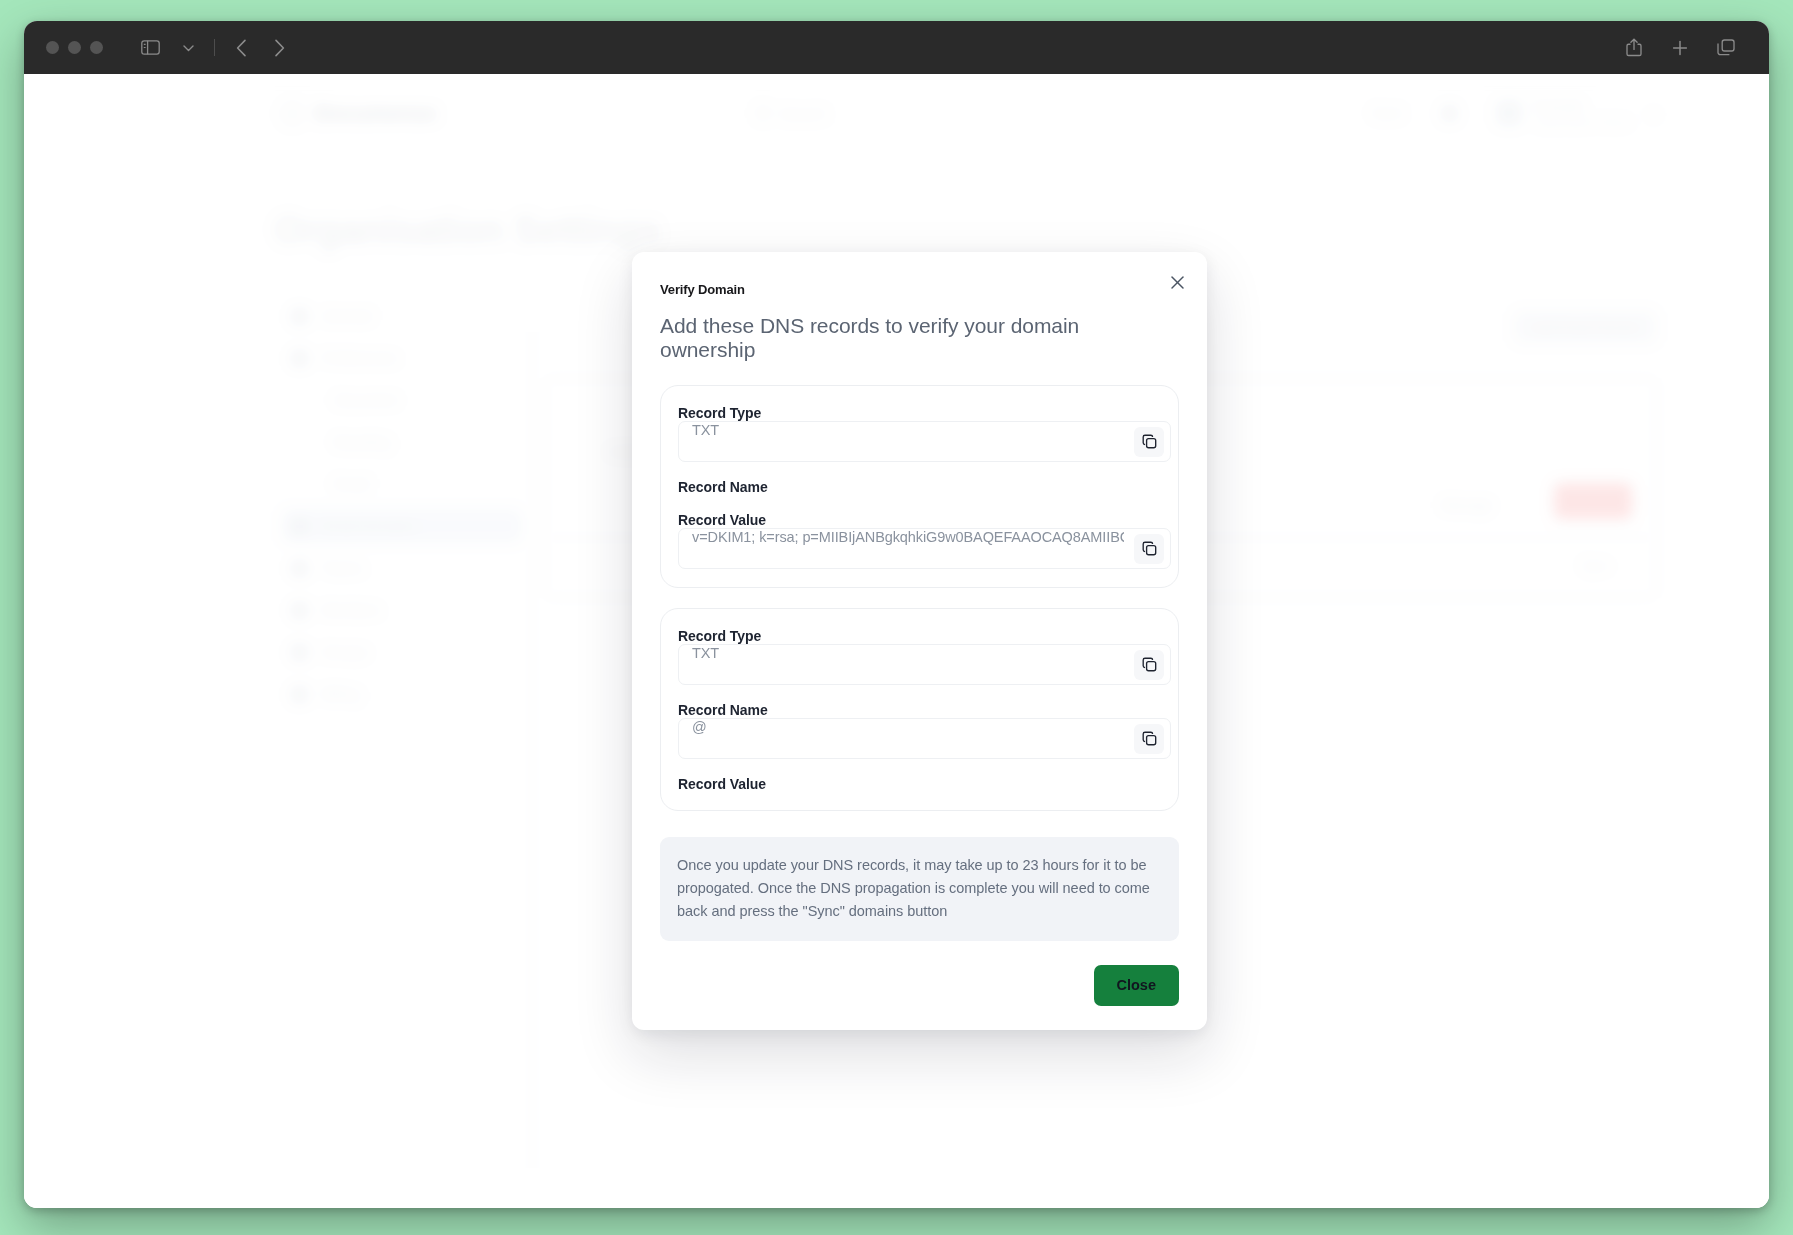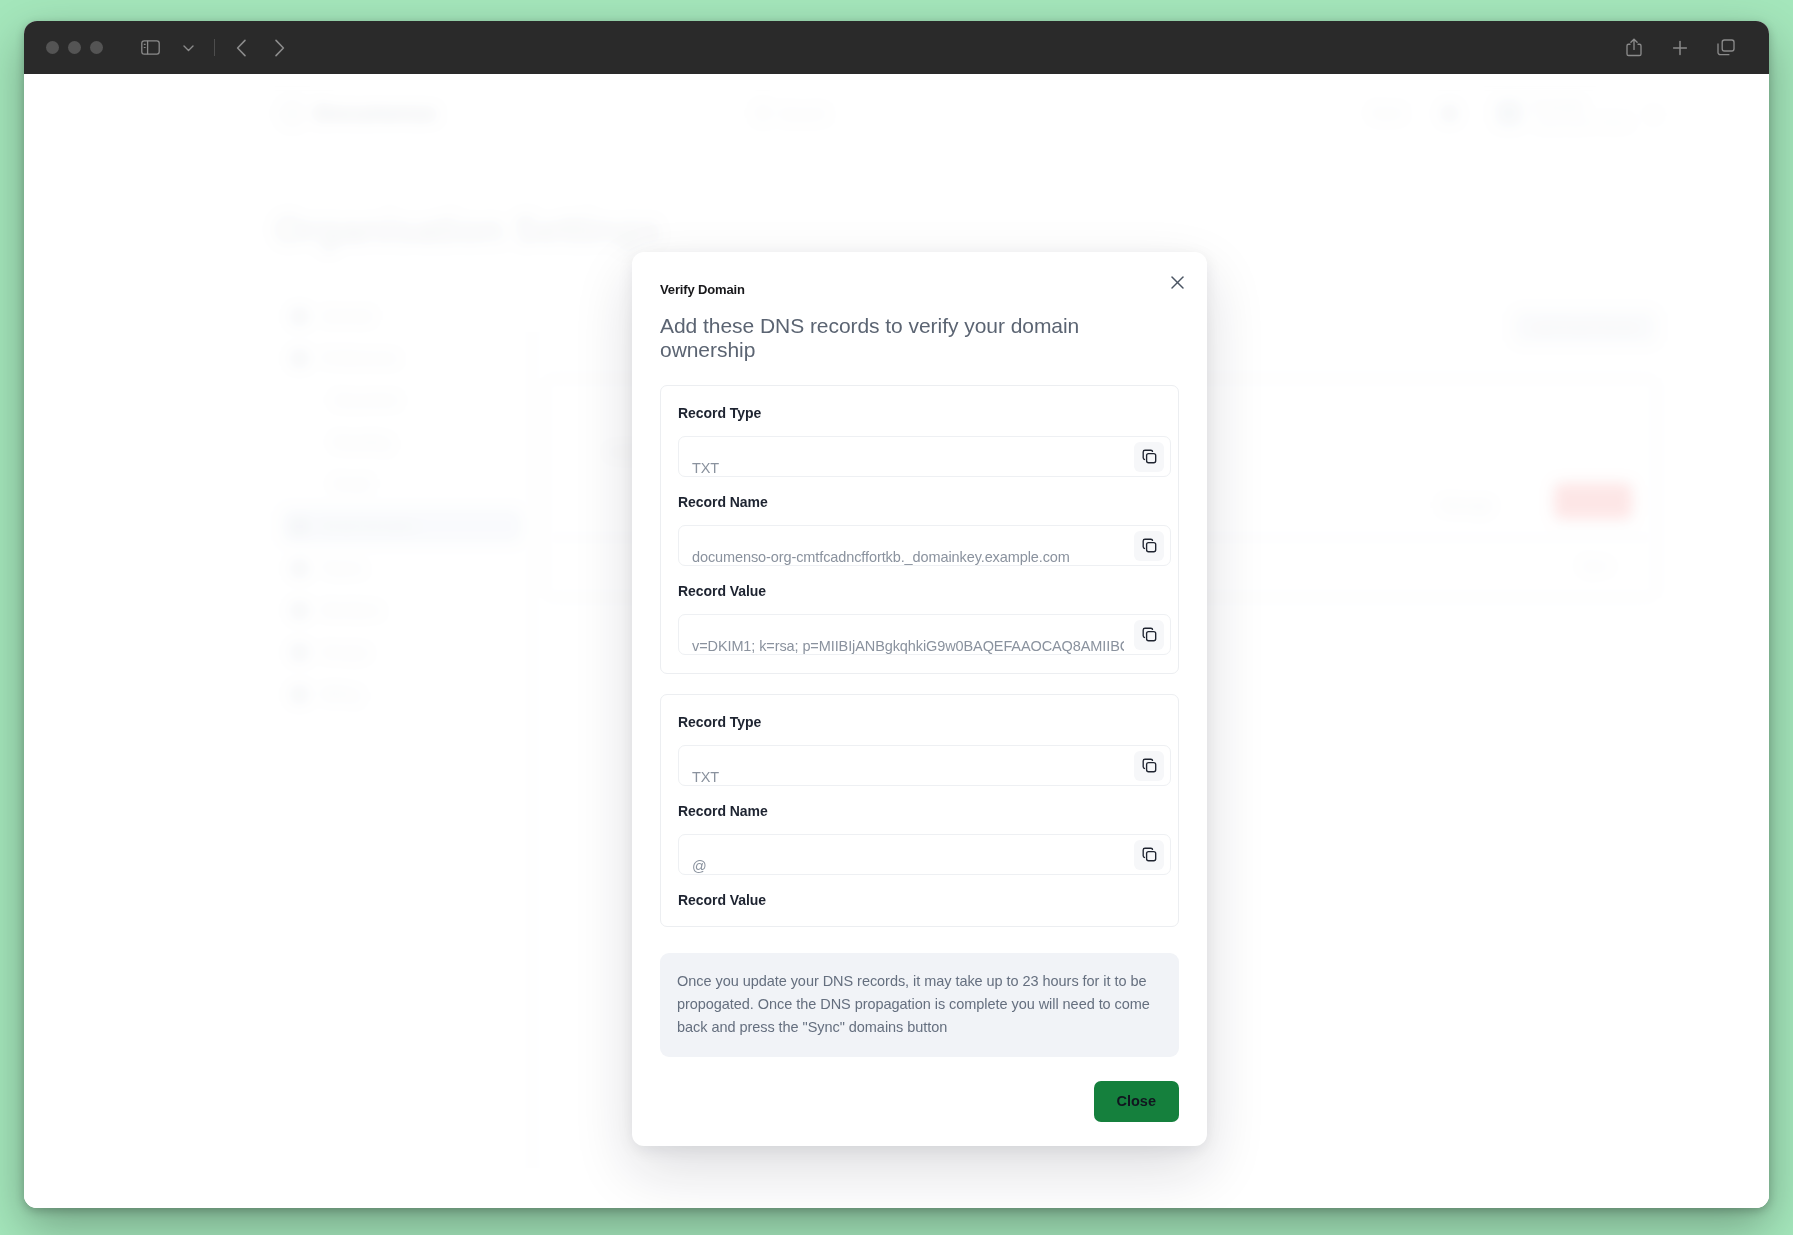--- a/index.html
+++ b/index.html
@@ -207,43 +207,43 @@
   .dialog-desc {
     margin-top: 17px;
     font-size: 21px;
     color: #5b6472;
     letter-spacing: -0.05px;
   }
 
   .record-card {
     margin-top: 23px;
     border: 1px solid #eceef1;
-    border-radius: 7px;
+    border-radius: 18px;
     padding: 19px 7px 18px 17px;
   }
   .record-card + .record-card { margin-top: 20px; }
 
   .field + .field { margin-top: 17px; }
 
   .field-label {
     font-size: 14px;
     font-weight: 700;
     color: #1d2330;
     letter-spacing: -0.05px;
   }
 
   .field-input {
     position: relative;
-    margin-top: 15px;
+    margin-top: 0;
     height: 41px;
     border: 1px solid #eef0f3;
     border-radius: 7px;
     background: #fff;
     display: flex;
-    align-items: flex-end;
+    align-items: flex-start;
     padding: 0 46px 0 13px;
     overflow: hidden;
   }
   .field-input .val {
     font-size: 14.5px;
     color: #8a929e;
     white-space: nowrap;
     overflow: hidden;
     text-overflow: clip;
     letter-spacing: -0.1px;
@@ -460,29 +460,20 @@
             <span class="copy-btn">
               <svg width="15" height="15" viewBox="0 0 15 15" fill="none" stroke="#1f2430" stroke-width="1.35">
                 <rect x="4.6" y="4.6" width="9.1" height="9.1" rx="2"></rect>
                 <path d="M10.6 3.1V3a1.8 1.8 0 0 0-1.8-1.8H3A1.8 1.8 0 0 0 1.2 3v5.8A1.8 1.8 0 0 0 3 10.6h.1"></path>
               </svg>
             </span>
           </div>
         </div>
         <div class="field">
           <div class="field-label">Record Name</div>
-          <div class="field-input">
-            <span class="val">documenso-org-cmtfcadncffortkb._domainkey.example.com</span>
-            <span class="copy-btn">
-              <svg width="15" height="15" viewBox="0 0 15 15" fill="none" stroke="#1f2430" stroke-width="1.35">
-                <rect x="4.6" y="4.6" width="9.1" height="9.1" rx="2"></rect>
-                <path d="M10.6 3.1V3a1.8 1.8 0 0 0-1.8-1.8H3A1.8 1.8 0 0 0 1.2 3v5.8A1.8 1.8 0 0 0 3 10.6h.1"></path>
-              </svg>
-            </span>
-          </div>
         </div>
         <div class="field">
           <div class="field-label">Record Value</div>
           <div class="field-input">
             <span class="val">v=DKIM1; k=rsa; p=MIIBIjANBgkqhkiG9w0BAQEFAAOCAQ8AMIIBCgKCAQEA</span>
             <span class="copy-btn">
               <svg width="15" height="15" viewBox="0 0 15 15" fill="none" stroke="#1f2430" stroke-width="1.35">
                 <rect x="4.6" y="4.6" width="9.1" height="9.1" rx="2"></rect>
                 <path d="M10.6 3.1V3a1.8 1.8 0 0 0-1.8-1.8H3A1.8 1.8 0 0 0 1.2 3v5.8A1.8 1.8 0 0 0 3 10.6h.1"></path>
               </svg>

